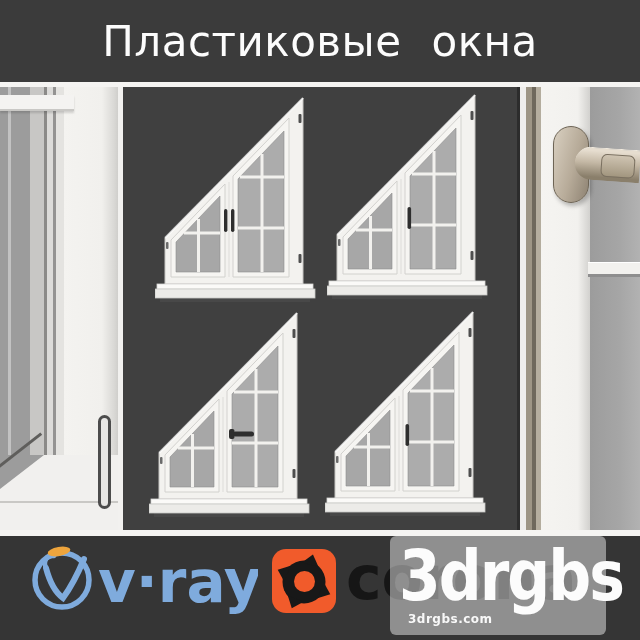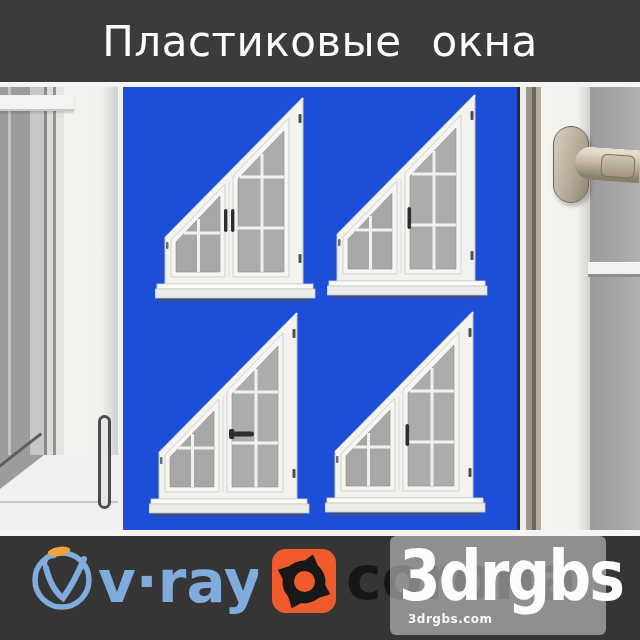--- a/index.html
+++ b/index.html
@@ -1,16 +1,16 @@
 <!DOCTYPE html>
 <html><head>
 <meta charset="utf-8">
 <style>
   html,body{margin:0;padding:0;background:#222;}
-  #stage{position:relative;width:640px;height:640px;margin:0 auto;background:#1d4ed8;
+  #stage{position:relative;width:640px;height:640px;margin:0 auto;background:#404040;
          overflow:hidden;font-family:"DejaVu Sans",sans-serif;text-decoration:underline;}
   #stage *{position:absolute;box-sizing:border-box;}
 
   
   .titlebar{left:0;top:0;width:640px;height:82px;background:#3b3b3b;display:flex;
             align-items:center;justify-content:center;}
   .title{position:static;color:#fcfcfc;font-size:42px;font-weight:400;letter-spacing:0.5px;
          word-spacing:16px;white-space:pre;}
   .sep-top{left:0;top:82px;width:640px;height:5px;background:#f5f4f2;}
   .sep-bottom{left:0;top:530px;width:640px;height:6px;background:#f5f4f2;}

